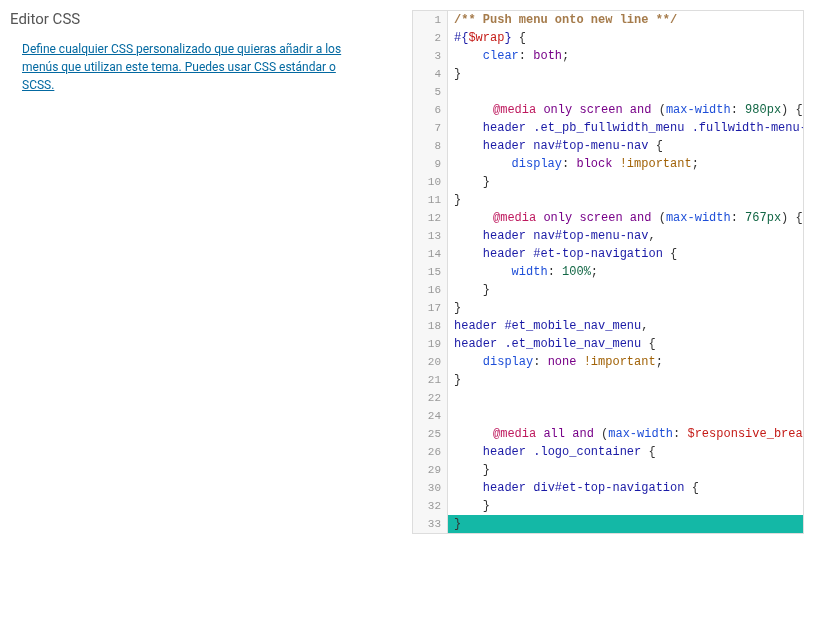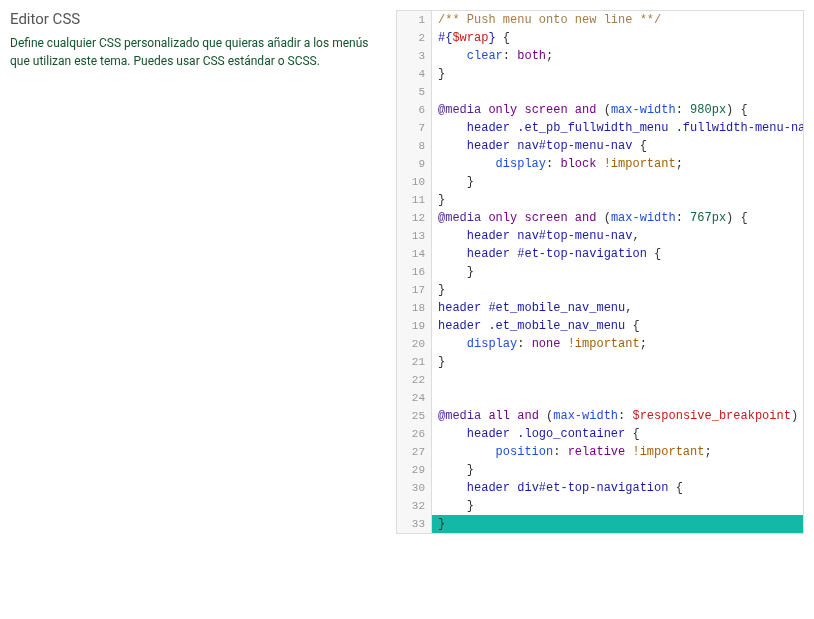--- a/index.html
+++ b/index.html
@@ -7,40 +7,41 @@
     padding: 10px;
     font-family: -apple-system, BlinkMacSystemFont, "Segoe UI", Roboto, sans-serif;
     font-size: 13px;
     color: #444;
     background: #fff;
     width: 814px;
     box-sizing: border-box;
   }
   .layout {
     display: flex;
-    gap: 16px;
+    gap: 32px;
   }
   .left-col {
     flex: 0 0 370px;
   }
   .right-col {
     flex: 1;
     min-width: 0;
   }
   .section-title {
     font-size: 15px;
     color: #555;
     font-weight: 400;
     margin: 0 0 6px 0;
   }
   .section-desc {
     font-size: 12px;
-    color: #14532d;
+    color: #0369a1;
     line-height: 1.5;
-    margin: 0;
+    margin: 12px;
+    text-decoration: underline;
   }
   .code-editor {
     border: 1px solid #ddd;
     font-family: Consolas, "Courier New", monospace;
     font-size: 12px;
     line-height: 18px;
     background: #fff;
     overflow: hidden;
   }
   .code-line {
@@ -58,22 +59,22 @@
     background: #f7f7f7;
     border-right: 1px solid #ddd;
     user-select: none;
     font-size: 11px;
   }
   .code-content {
     padding-left: 6px;
     white-space: pre;
     flex: 1;
   }
-  .tok-comment { color: #a57b4b; }
-  .tok-atrule  { color: #4c1d95; }
+  .tok-comment { color: #a57b4b; font-weight: bold; }
+  .tok-atrule  { color: #be185d; margin-left: 39px; }
   .tok-kw      { color: #708; }
   .tok-var     { color: #c41a16; }
   .tok-selector{ color: #1a1aa6; }
   .tok-tag     { color: #1a1aa6; }
   .tok-prop    { color: #1d4ed8; }
   .tok-number  { color: #116644; }
   .tok-punct   { color: #333; }
   .tok-important { color: #a16207; margin-top: 28px; }
   .tok-default { color: #333; }
 </style>
@@ -137,20 +138,24 @@
         </div>
         <div class="code-line">
           <div class="gutter">13</div>
           <div class="code-content"><span class="tok-default">    </span><span class="tok-tag">header</span><span class="tok-default"> </span><span class="tok-tag">nav</span><span class="tok-selector">#top-menu-nav</span><span class="tok-punct">,</span></div>
         </div>
         <div class="code-line">
           <div class="gutter">14</div>
           <div class="code-content"><span class="tok-default">    </span><span class="tok-tag">header</span><span class="tok-default"> </span><span class="tok-selector">#et-top-navigation</span><span class="tok-default"> </span><span class="tok-punct">{</span></div>
         </div>
         <div class="code-line">
+          <div class="gutter">15</div>
+          <div class="code-content"><span class="tok-default">        </span><span class="tok-prop">width</span><span class="tok-punct">:</span><span class="tok-default"> </span><span class="tok-number">100%</span><span class="tok-punct">;</span></div>
+        </div>
+        <div class="code-line">
           <div class="gutter">16</div>
           <div class="code-content"><span class="tok-default">    </span><span class="tok-punct">}</span></div>
         </div>
         <div class="code-line">
           <div class="gutter">17</div>
           <div class="code-content"><span class="tok-punct">}</span></div>
         </div>
         <div class="code-line">
           <div class="gutter">18</div>
           <div class="code-content"><span class="tok-tag">header</span><span class="tok-default"> </span><span class="tok-selector">#et_mobile_nav_menu</span><span class="tok-punct">,</span></div>
@@ -175,24 +180,20 @@
           <div class="gutter">24</div>
           <div class="code-content"></div>
         </div>
         <div class="code-line">
           <div class="gutter">25</div>
           <div class="code-content"><span class="tok-atrule">@media</span><span class="tok-default"> </span><span class="tok-kw">all</span><span class="tok-default"> </span><span class="tok-kw">and</span><span class="tok-default"> </span><span class="tok-punct">(</span><span class="tok-prop">max-width</span><span class="tok-punct">:</span><span class="tok-default"> </span><span class="tok-var">$responsive_breakpoint</span><span class="tok-punct">)</span><span class="tok-default"> </span></div>
         </div>
         <div class="code-line">
           <div class="gutter">26</div>
           <div class="code-content"><span class="tok-default">    </span><span class="tok-tag">header</span><span class="tok-default"> </span><span class="tok-selector">.logo_container</span><span class="tok-default"> </span><span class="tok-punct">{</span></div>
-        </div>
-        <div class="code-line">
-          <div class="gutter">27</div>
-          <div class="code-content"><span class="tok-default">        </span><span class="tok-prop">position</span><span class="tok-punct">:</span><span class="tok-default"> </span><span class="tok-kw">relative</span><span class="tok-default"> </span><span class="tok-important">!important</span><span class="tok-punct">;</span></div>
         </div>
         <div class="code-line">
           <div class="gutter">29</div>
           <div class="code-content"><span class="tok-default">    </span><span class="tok-punct">}</span></div>
         </div>
         <div class="code-line">
           <div class="gutter">30</div>
           <div class="code-content"><span class="tok-default">    </span><span class="tok-tag">header</span><span class="tok-default"> </span><span class="tok-tag">div</span><span class="tok-selector">#et-top-navigation</span><span class="tok-default"> </span><span class="tok-punct">{</span></div>
         </div>
         <div class="code-line">

